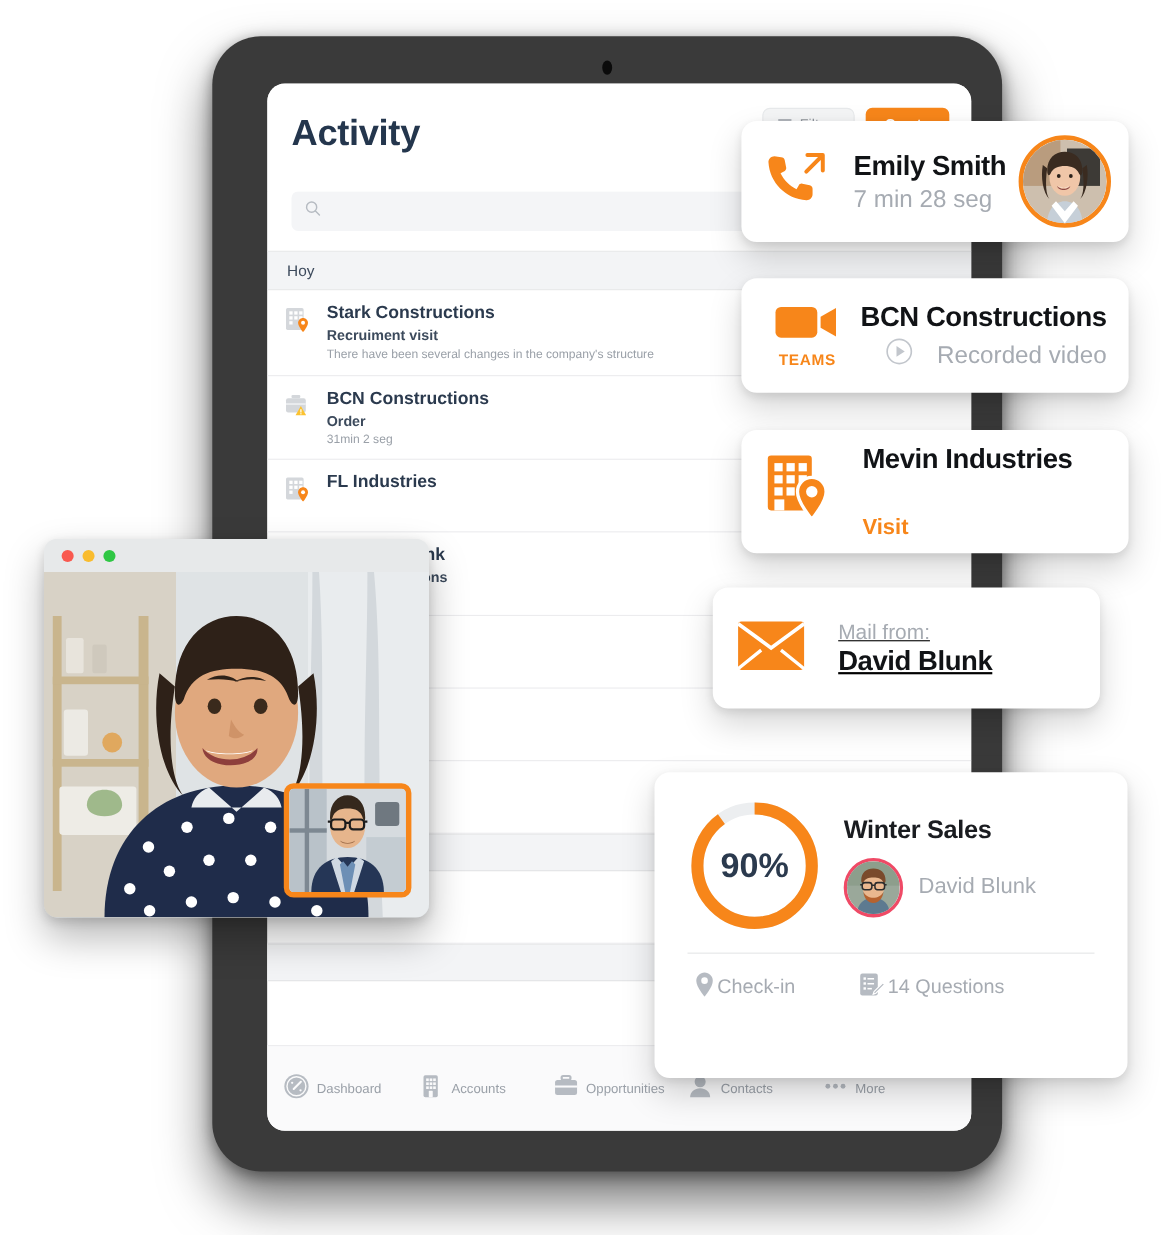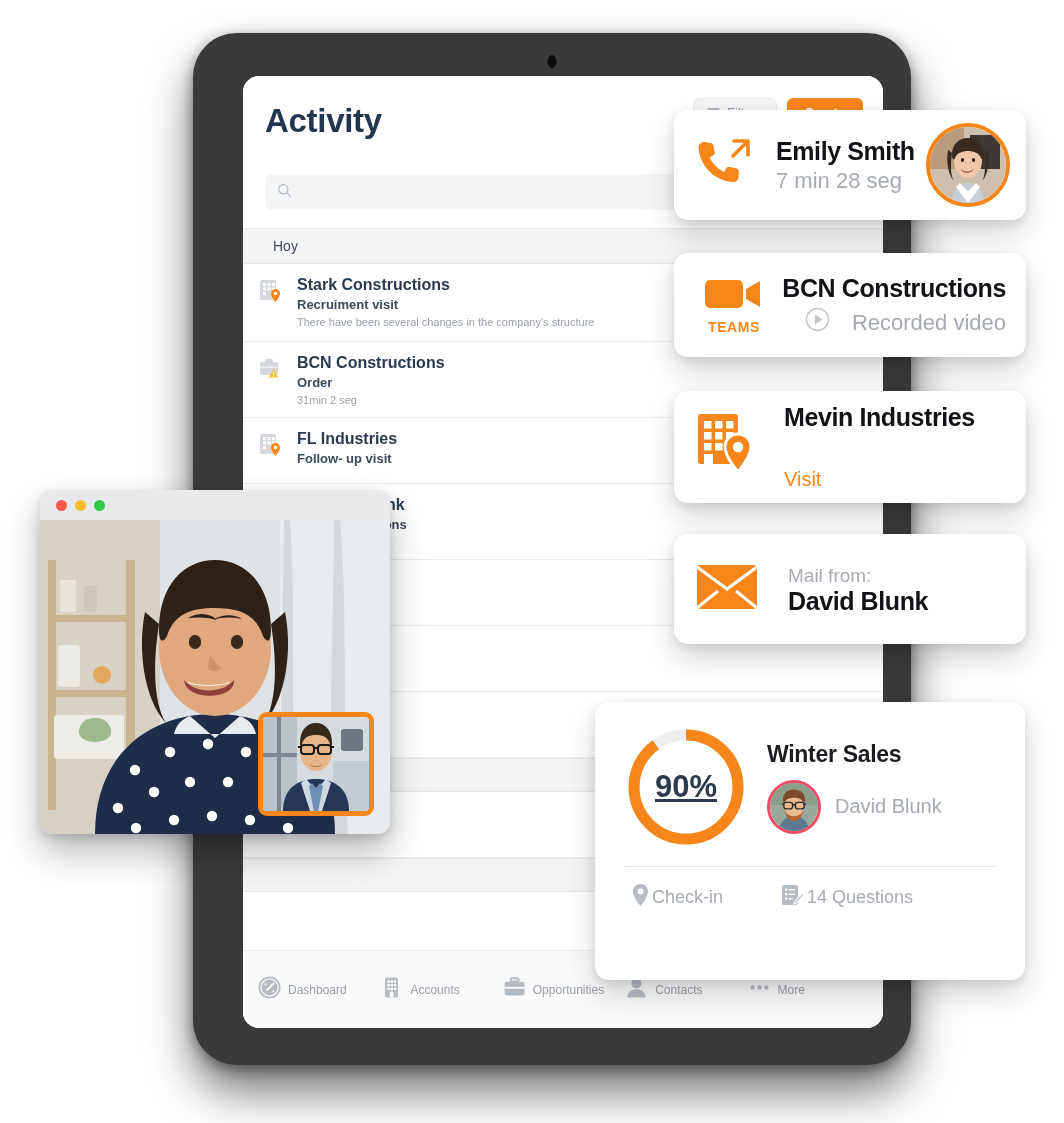--- a/index.html
+++ b/index.html
@@ -66,21 +66,21 @@
     display: flex; align-items: center; padding: 0 12px; gap: 8px;
   }
   .search-input {
     border: none; background: transparent; outline: none;
     font-size: 13px; color: #6b7280; flex: 1;
     font-family: "Liberation Sans", sans-serif;
   }
 
   
   .day-header {
-    background: #f3f4f6; padding: 9px 30px;
+    background: #f3f4f6; padding: 9px 18px;
     font-size: 14px; color: #3d4a5c;
     border-top: 1px solid #e9eaec; border-bottom: 1px solid #e4e5e7;
   }
 
   
   .list { background: #fff; }
   .row {
     display: flex; align-items: flex-start;
     padding: 11px 22px 11px 16px;
     border-bottom: 1px solid #ececee;
@@ -118,41 +118,41 @@
   
   .fcard {
     position: absolute; background: #fff;
     border-radius: 14px;
     box-shadow: 0 14px 30px rgba(0,0,0,.17), 0 3px 8px rgba(0,0,0,.09);
     display: flex; align-items: center;
   }
   #card-call { left: 674px; top: 110px; width: 352px; height: 110px; padding: 0 16px 0 22px; }
   #card-teams { left: 674px; top: 253px; width: 352px; height: 104px; padding: 0 16px 0 22px; }
   #card-visit { left: 674px; top: 391px; width: 352px; height: 112px; padding: 0 16px 0 22px; }
-  #card-mail  { left: 674px; top: 534px; width: 352px; height: 110px; padding: 0 16px 0 22px; }
+  #card-mail  { left: 648px; top: 534px; width: 352px; height: 110px; padding: 0 16px 0 22px; text-decoration: underline; }
   #card-deal  { left: 595px; top: 702px; width: 430px; height: 278px; display: block; padding: 22px 28px 18px 28px; }
 
   .card-name { font-size: 25px; font-weight: bold; color: #111316; letter-spacing: -.4px; }
   .card-sub  { font-size: 22px; color: #a6abb2; margin-top: 2px; }
-  .card-sub.orange { color: #f7861a; font-weight: normal; font-size: 20px; margin-top: 36px; }
+  .card-sub.orange { color: #f7861a; font-weight: bold; font-size: 20px; margin-top: 36px; }
   .card-sub.small { font-size: 19px; }
 
   .avatar-ring {
     width: 84px; height: 84px; border-radius: 50%;
     border: 4px solid #f7861a; overflow: hidden; flex: 0 0 84px;
     margin-left: auto;
   }
 
   
   .deal-top { display: flex; align-items: center; gap: 18px; }
   .donut { position: relative; width: 126px; height: 126px; flex: 0 0 126px; }
   .donut-pct {
     position: absolute; inset: 0; display: flex;
     align-items: center; justify-content: center;
-    font-size: 31px; font-weight: bold; color: #2b3a4e; text-decoration: underline;
+    font-size: 31px; font-weight: bold; color: #2b3a4e;
   }
   .deal-right { flex: 1; }
   .deal-title { font-size: 23px; font-weight: bold; color: #1a1c20; letter-spacing: -.3px; }
   .deal-owner-row { display: flex; align-items: center; gap: 14px; margin-top: 12px; }
   .deal-avatar {
     width: 54px; height: 54px; border-radius: 50%;
     border: 3px solid #ef4a66; overflow: hidden; flex: 0 0 54px;
   }
   .deal-owner { font-size: 20px; color: #a6abb2; }
   .deal-divider { height: 1px; background: #e4e5e7; margin: 16px 2px 14px 2px; }
@@ -276,21 +276,20 @@
                   <rect x="8.5" y="9.5" width="3" height="3"></rect>
                   <rect x="13" y="9.5" width="3" height="3"></rect>
                 <rect x="4" y="14" width="3" height="3"></rect>
               </g>
               <path d="M16.5 11c-2.5 0-4.5 2-4.5 4.5 0 3.4 4.5 8.5 4.5 8.5s4.5-5.1 4.5-8.5c0-2.5-2-4.5-4.5-4.5z" fill="#f7861a"></path>
               <circle cx="16.5" cy="15.5" r="1.8" fill="#fff"></circle>
             </svg>
           </div>
           <div class="row-body">
             <div class="row-title">FL Industries</div>
-            <div class="row-sub">Follow- up visit</div>
           </div>
           <div class="row-time">9:40 AM</div>
         </div>
 
         <div class="row">
           <div class="row-icon">
             <svg width="26" height="26" viewBox="0 0 26 26">
               <path d="M4 3.5c-1.4 0-2.6 1.2-2.5 2.6.5 8.6 7.3 15.4 15.9 15.9 1.4.1 2.6-1.1 2.6-2.5v-2.4c0-.7-.5-1.3-1.2-1.4l-3.1-.6c-.6-.1-1.2.2-1.5.7l-.9 1.6c-2.9-1.4-5.2-3.7-6.6-6.6l1.6-.9c.5-.3.8-.9.7-1.5l-.6-3.1c-.1-.7-.7-1.2-1.4-1.2H4z" fill="#b8bcc2"></path>
               <path d="M16.5 4.2h5.2v5.2M21.4 4.5l-5.6 5.6" stroke="#b8bcc2" stroke-width="1.3" fill="none" stroke-linecap="round" stroke-linejoin="round"></path>
             </svg>

